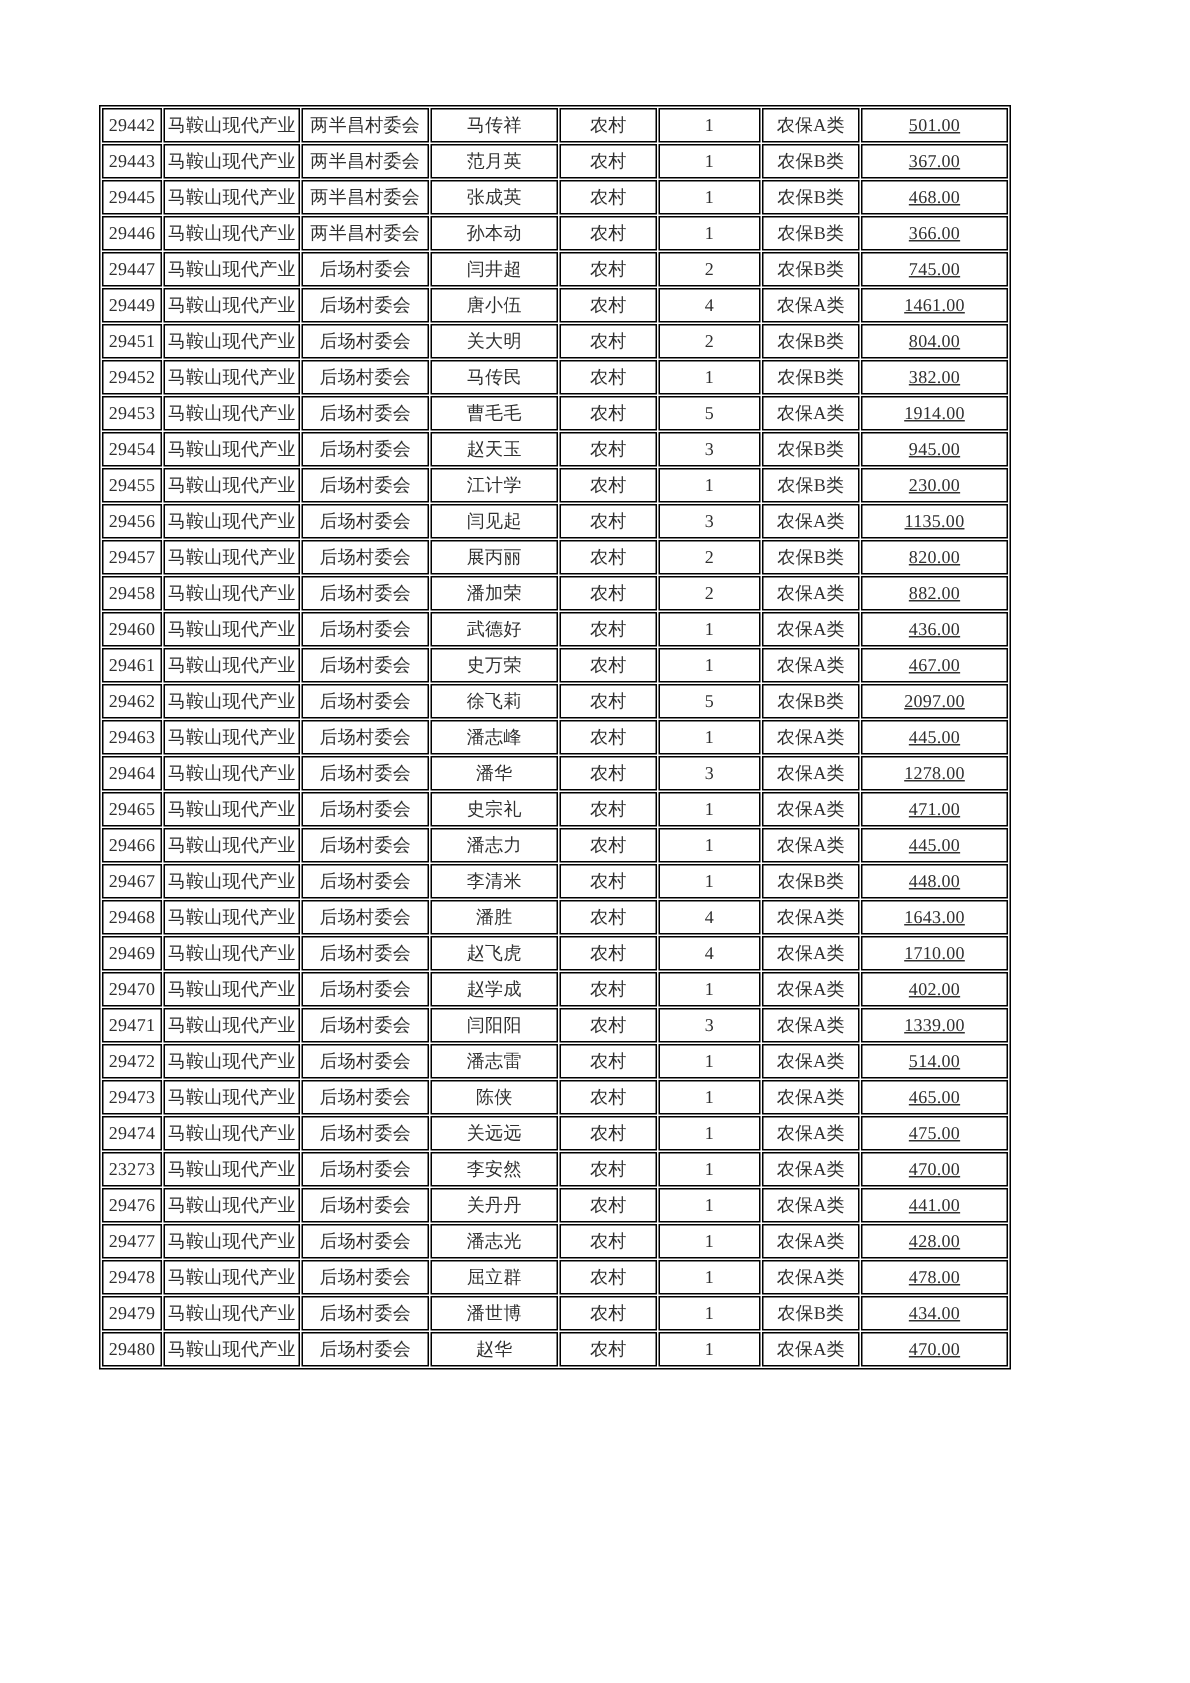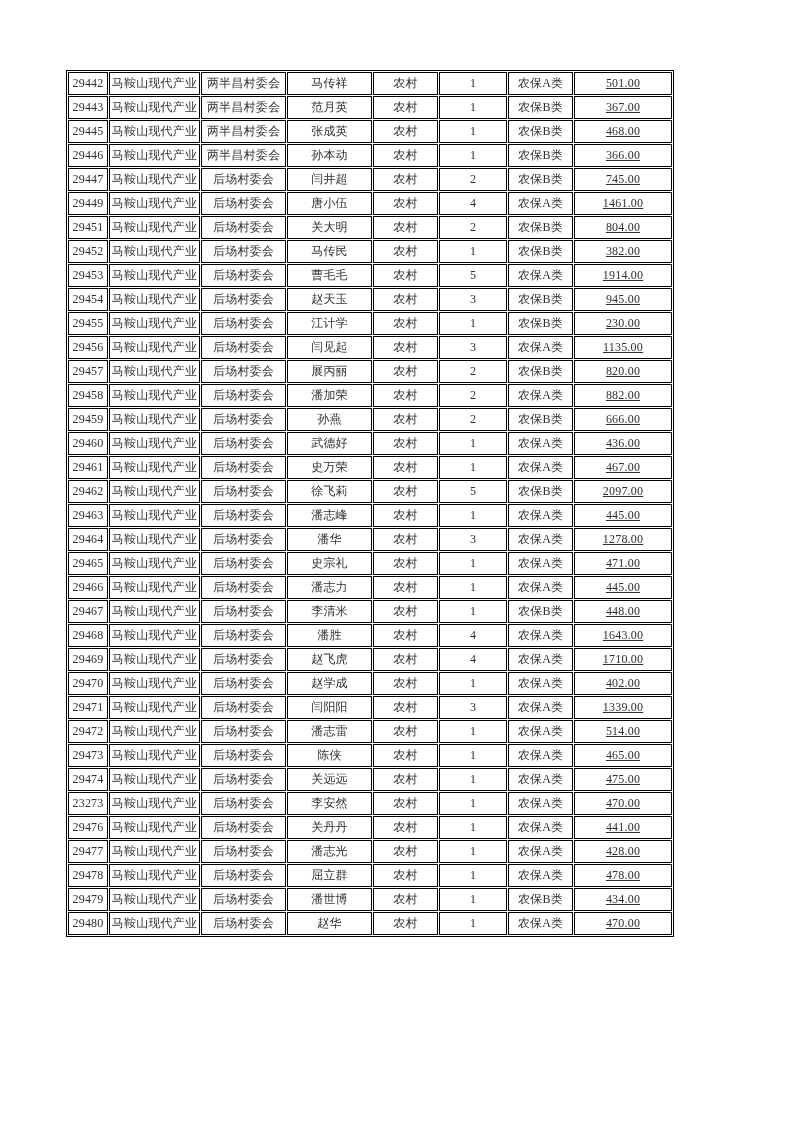--- a/index.html
+++ b/index.html
@@ -190,30 +190,20 @@
           <td class="c-number">29458</td>
           <td class="c-unit">马鞍山现代产业</td>
           <td class="c-committee">后场村委会</td>
           <td class="c-name">潘加荣</td>
           <td class="c-type">农村</td>
           <td class="c-count">2</td>
           <td class="c-category">农保A类</td>
           <td class="c-amount">882.00</td>
         </tr>
         <tr>
-          <td class="c-number">29459</td>
-          <td class="c-unit">马鞍山现代产业</td>
-          <td class="c-committee">后场村委会</td>
-          <td class="c-name">孙燕</td>
-          <td class="c-type">农村</td>
-          <td class="c-count">2</td>
-          <td class="c-category">农保B类</td>
-          <td class="c-amount">666.00</td>
-        </tr>
-        <tr>
           <td class="c-number">29460</td>
           <td class="c-unit">马鞍山现代产业</td>
           <td class="c-committee">后场村委会</td>
           <td class="c-name">武德好</td>
           <td class="c-type">农村</td>
           <td class="c-count">1</td>
           <td class="c-category">农保A类</td>
           <td class="c-amount">436.00</td>
         </tr>
         <tr>

